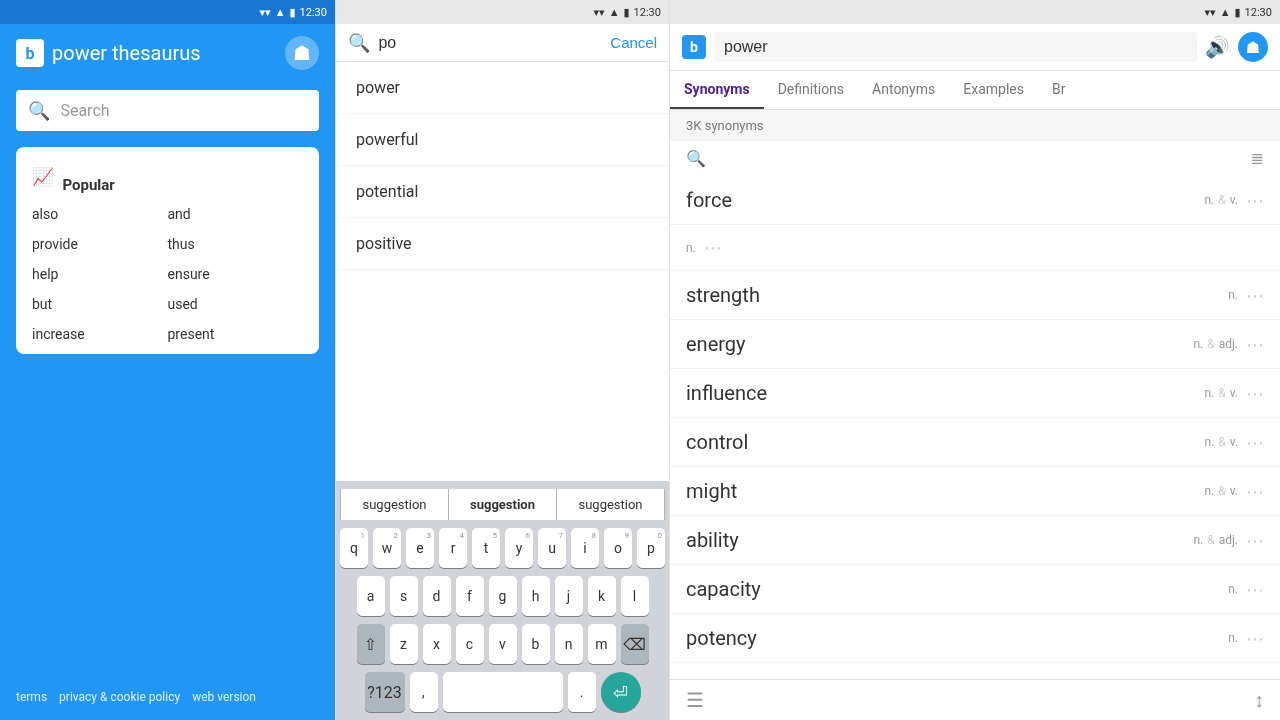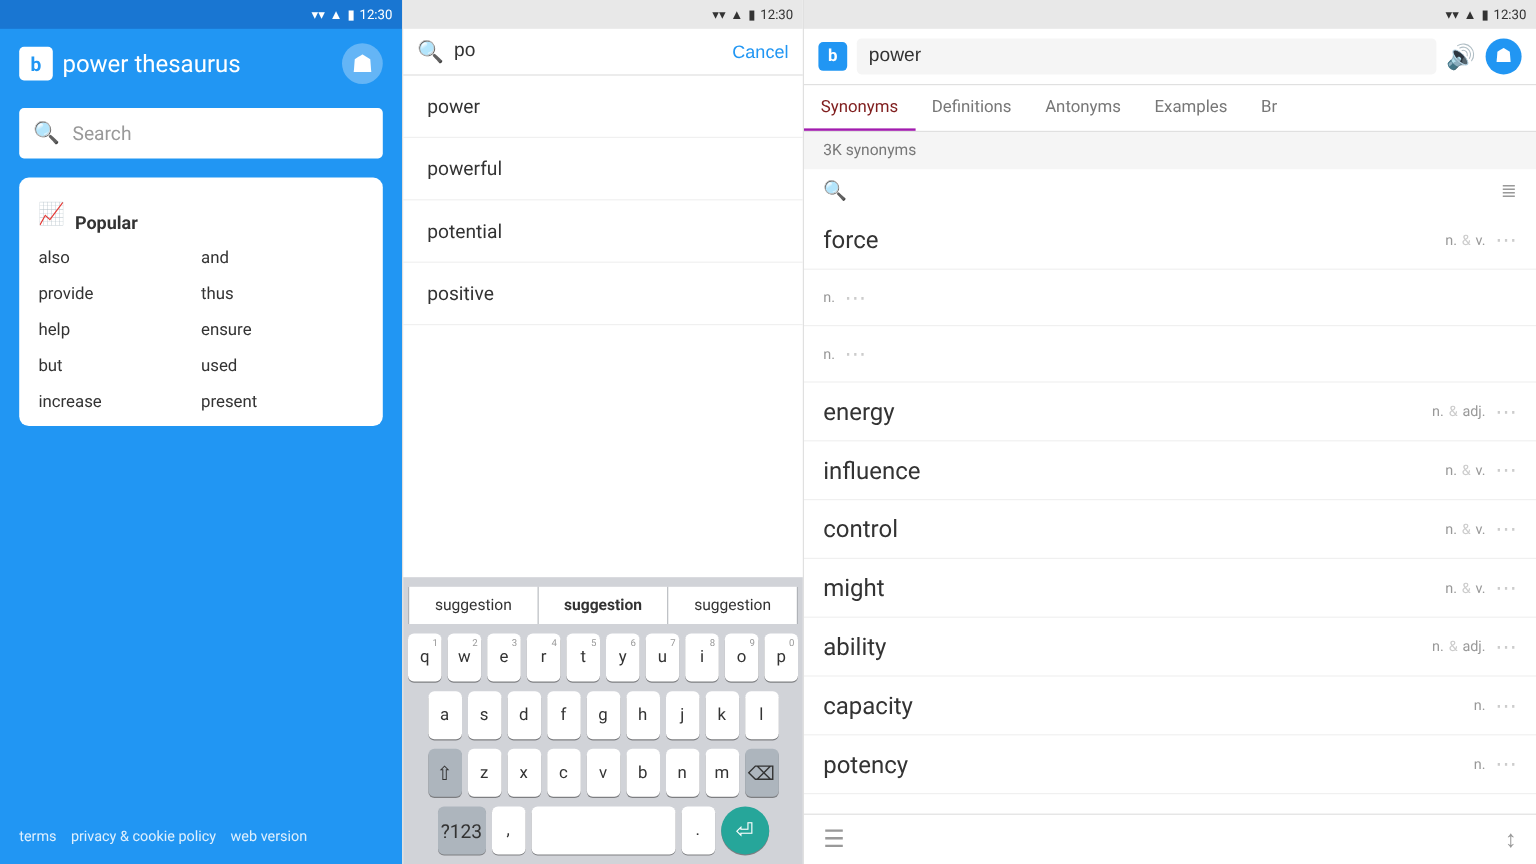--- a/index.html
+++ b/index.html
@@ -363,23 +363,23 @@
       border-bottom: 1px solid #e0e0e0;
     }
     .tab {
       padding: 10px 14px;
       font-size: 14px;
       color: #777;
       cursor: pointer;
       border-bottom: 2px solid transparent;
     }
     .tab.active {
-      color: #7f1d1d;
-      font-weight: normal;
-      border-bottom: 2px solid #a21caf;
+      color: #4c1d95;
+      font-weight: bold;
+      border-bottom: 2px solid #404040;
     }
     .synonyms-count-bar {
       background: #f5f5f5;
       padding: 8px 16px;
       font-size: 13px;
       color: #777;
     }
     .filter-row {
       display: flex;
       align-items: center;
@@ -631,20 +631,21 @@
     </div>
 
     <div class="result-item">
       <div class="result-tags">
         <span>n.</span>
       </div>
       <span class="result-more">⋯</span>
     </div>
 
     <div class="result-item">
+      <span class="result-word">strength</span>
       <div class="result-tags">
         <span>n.</span>
       </div>
       <span class="result-more">⋯</span>
     </div>
 
     <div class="result-item">
       <span class="result-word">energy</span>
       <div class="result-tags">
         <span>n.</span>

